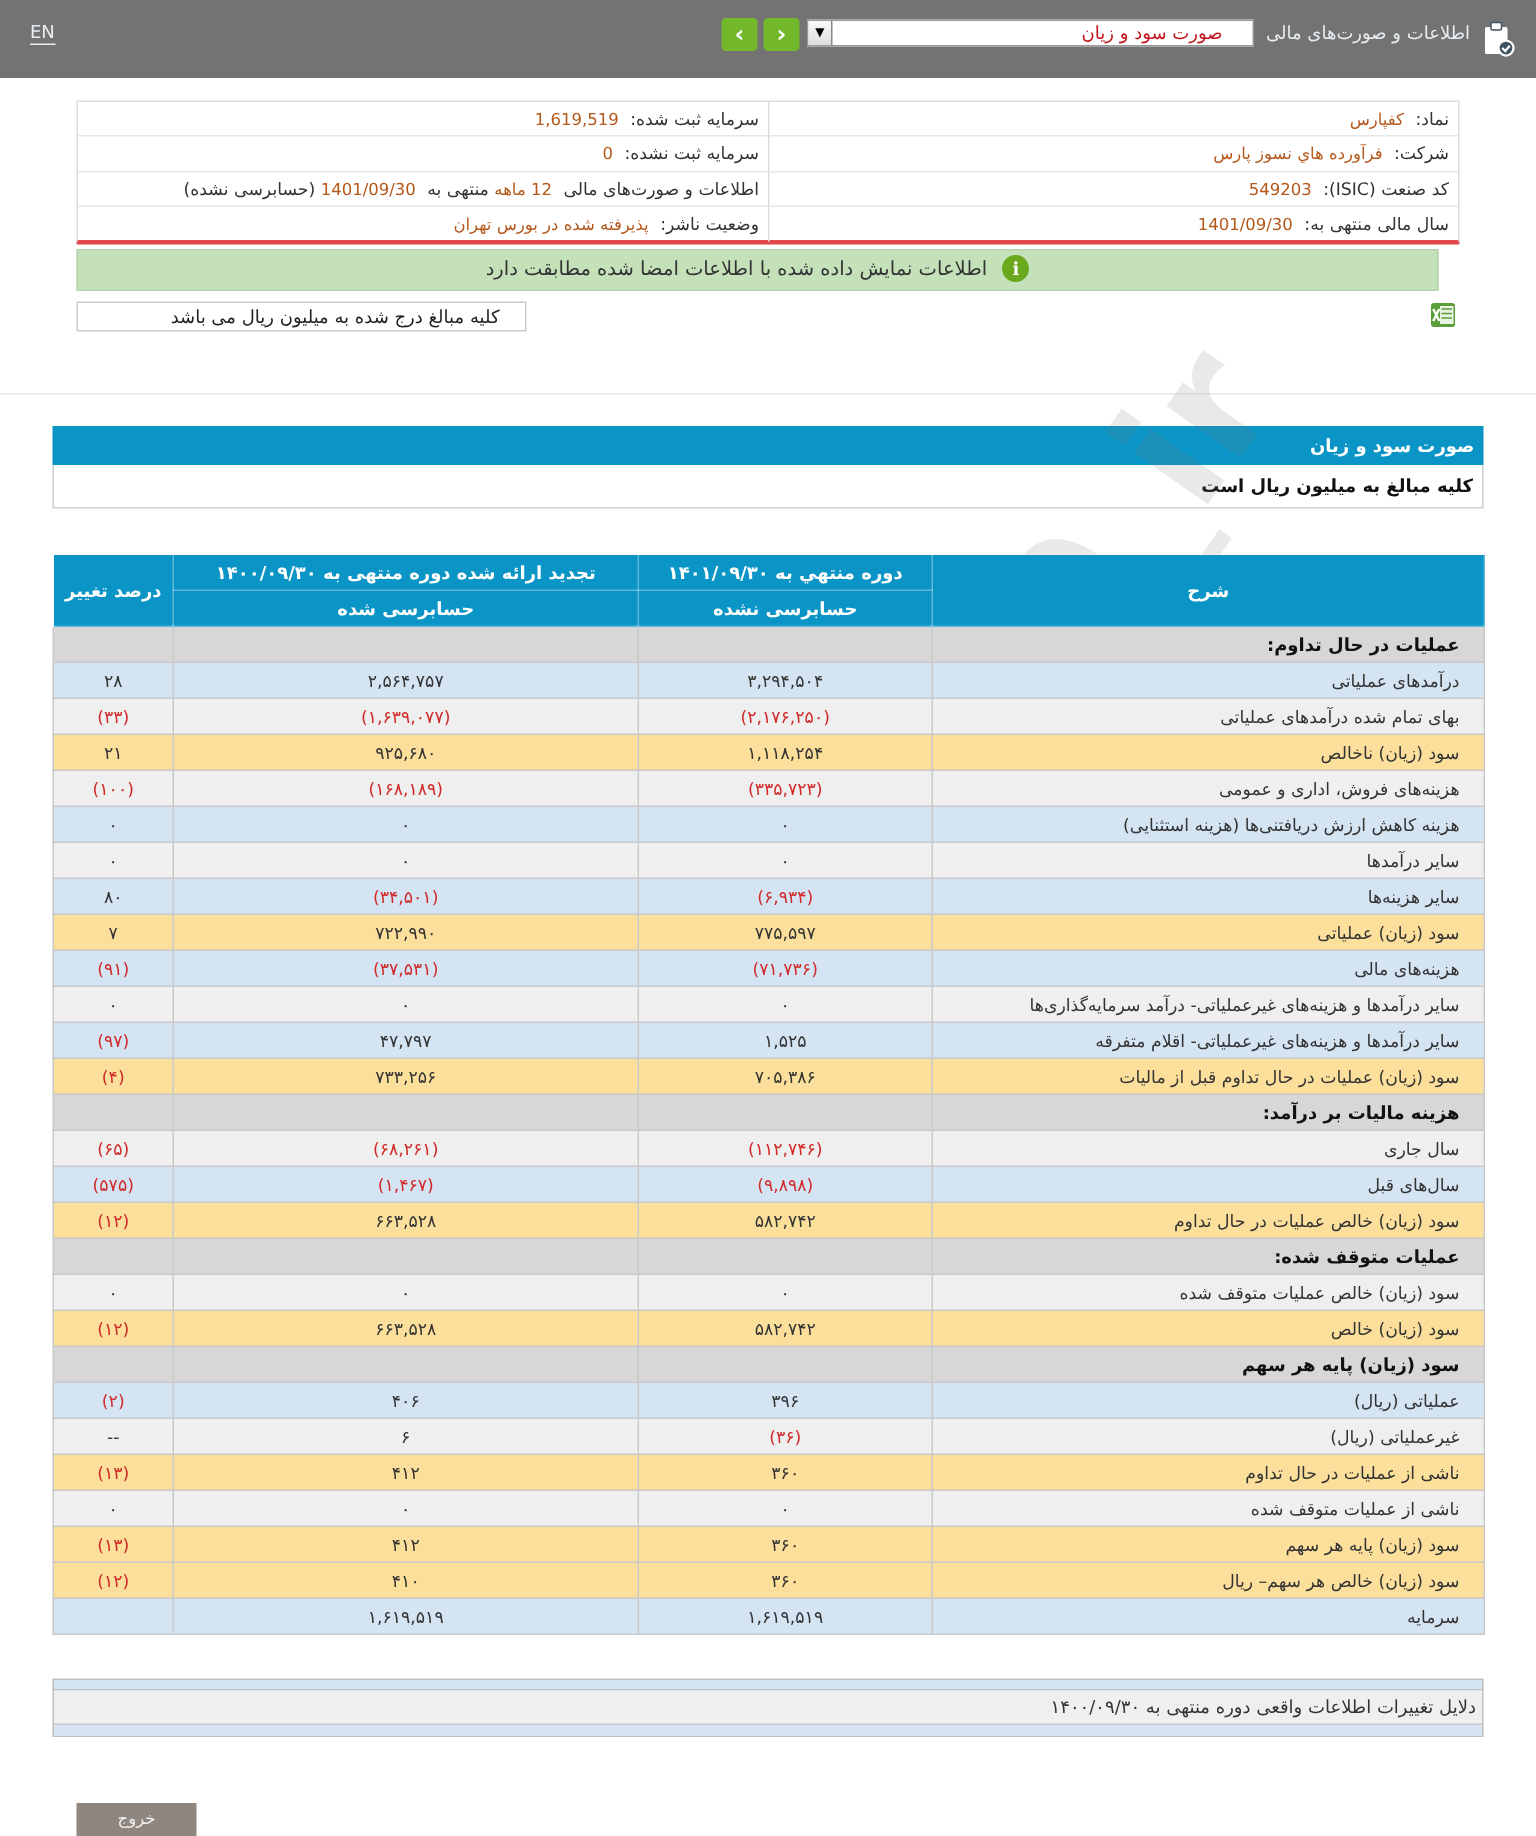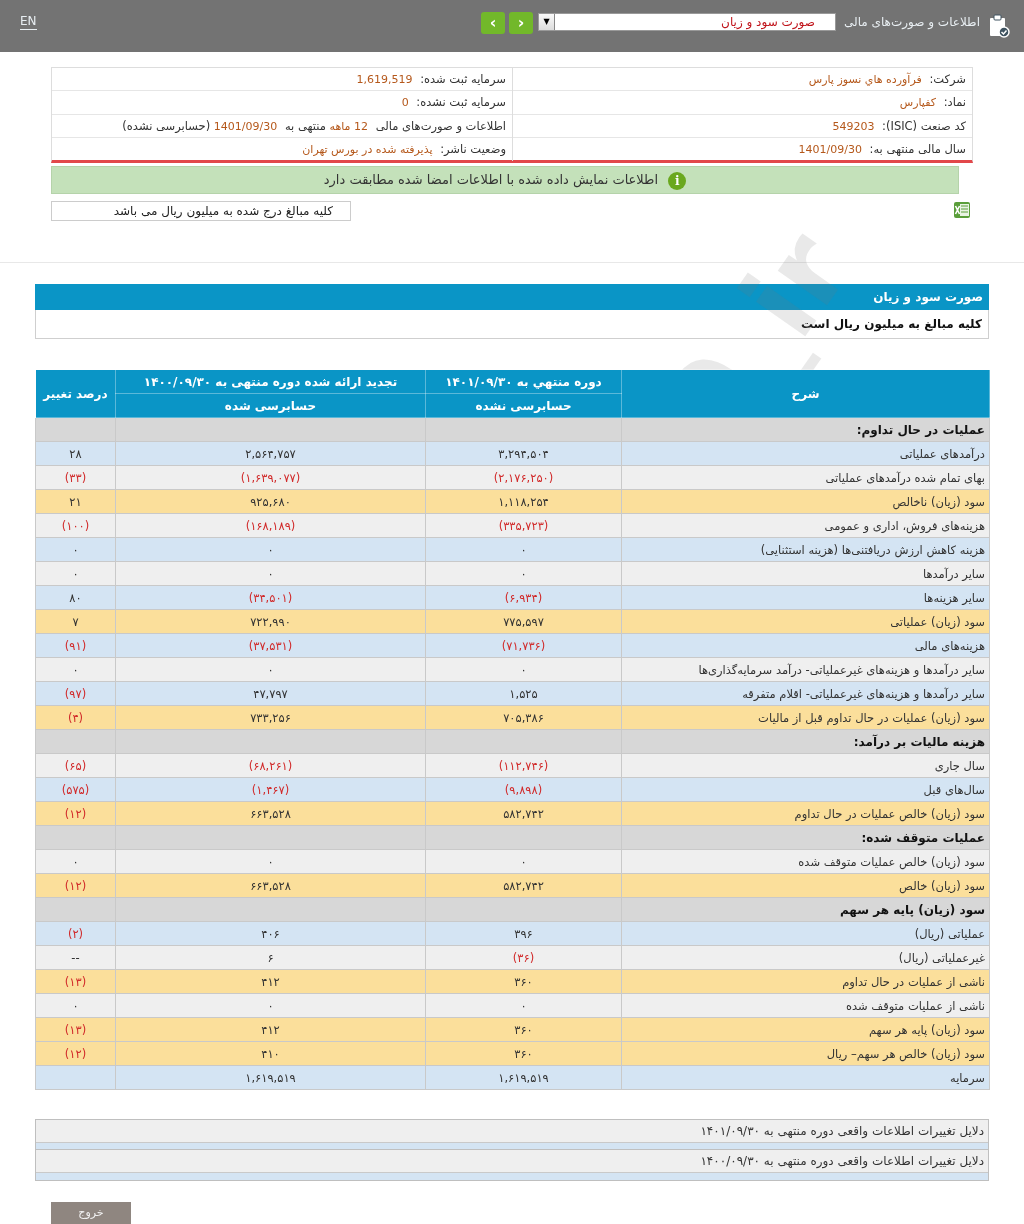--- a/index.html
+++ b/index.html
@@ -40,21 +40,21 @@
   
   .sec-head { position: absolute; left: 35px; top: 284px; width: 954px; height: 26px; background: #0a95c6; color: #fff; direction: rtl; padding-right: 6px; line-height: 26px; font-weight: bold; font-size: 12px; }
   .sec-sub { position: absolute; left: 35px; top: 310px; width: 954px; height: 29px; border: 1px solid #cfcfcf; border-top: none; direction: rtl; padding-right: 6px; line-height: 29px; font-weight: bold; font-size: 12px; color: #111; }
 
   
   .tbl { position: absolute; left: 35px; top: 369px; width: 954px; border-collapse: collapse; direction: rtl; table-layout: fixed; }
   .tbl th { background: #0a95c6; color: #fff; font-weight: bold; font-size: 12px; border: 1px solid #ffffff55; height: 24px; }
   .tbl th.h1 { height: 24px; }
   .tbl th.h2 { height: 24px; }
   .tbl td { height: 24px; border: 1px solid #c9c9c9; font-size: 11.5px; text-align: center; color: #333; }
-  .tbl td.desc { text-align: right; padding-right: 4px; color: #333; }
+  .tbl td.desc { text-align: right; padding-right: 16px; color: #333; }
   .tbl tr.section td { background: #d7d7d7; }
   .tbl tr.section td.desc { font-weight: bold; color: #111; font-size: 12px; }
   .tbl tr.blue td { background: #d4e4f3; }
   .tbl tr.gray td { background: #efefef; }
   .tbl tr.gold td { background: #fbdf9b; }
   .tbl td.neg { color: #d12a2a; }
 
   
   .reasons { position: absolute; left: 35px; top: 1119px; width: 954px; border: 1px solid #bfbfbf; direction: rtl; }
   .reasons .r { height: 23px; background: #efefef; padding-right: 4px; line-height: 23px; font-size: 12px; color: #333; border-bottom: 1px solid #c9c9c9; }
@@ -81,26 +81,26 @@
     <rect x="2" y="4" width="15" height="18" rx="1" fill="#ffffff"></rect>
     <rect x="6" y="1" width="7" height="5" rx="1" fill="#ffffff" stroke="#3f5360" stroke-width="1"></rect>
     <circle cx="16" cy="18" r="5" fill="#3f5360" stroke="#fff" stroke-width="1.5"></circle>
     <path d="M13.5 18 l2 2 l3 -3.5" stroke="#fff" stroke-width="1.5" fill="none"></path>
   </svg>
 </div>
 
 <div class="info">
   <div class="col right">
     <div class="row">
+      <span class="lbl">نماد:</span>
+      <span class="val">كفپارس</span>
+    </div>
+    <div class="row">
       <span class="lbl">شرکت:</span>
       <span class="val">فرآورده هاي نسوز پارس</span>
-    </div>
-    <div class="row">
-      <span class="lbl">نماد:</span>
-      <span class="val">كفپارس</span>
     </div>
     <div class="row">
       <span class="lbl">کد صنعت (ISIC):</span>
       <span class="val">549203</span>
     </div>
     <div class="row">
       <span class="lbl">سال مالی منتهی به:</span>
       <span class="val">1401/09/30</span>
     </div>
   </div>
@@ -332,19 +332,18 @@
       <tr class="blue">
         <td class="desc">سرمایه</td>
         <td class="">۱,۶۱۹,۵۱۹</td>
         <td class="">۱,۶۱۹,۵۱۹</td>
         <td class=""></td>
       </tr>
     </tbody>
 </table>
 
 <div class="reasons">
-  <div class="r">دلایل تغییرات اطلاعات واقعی دوره منتهی به ۱۴۰۱/۰۹/۳۰</div>
   <div class="s"></div>
   <div class="r">دلایل تغییرات اطلاعات واقعی دوره منتهی به ۱۴۰۰/۰۹/۳۰</div>
   <div class="s"></div>
 </div>
 
 <div class="exit">خروج</div>
 
 </body></html>

